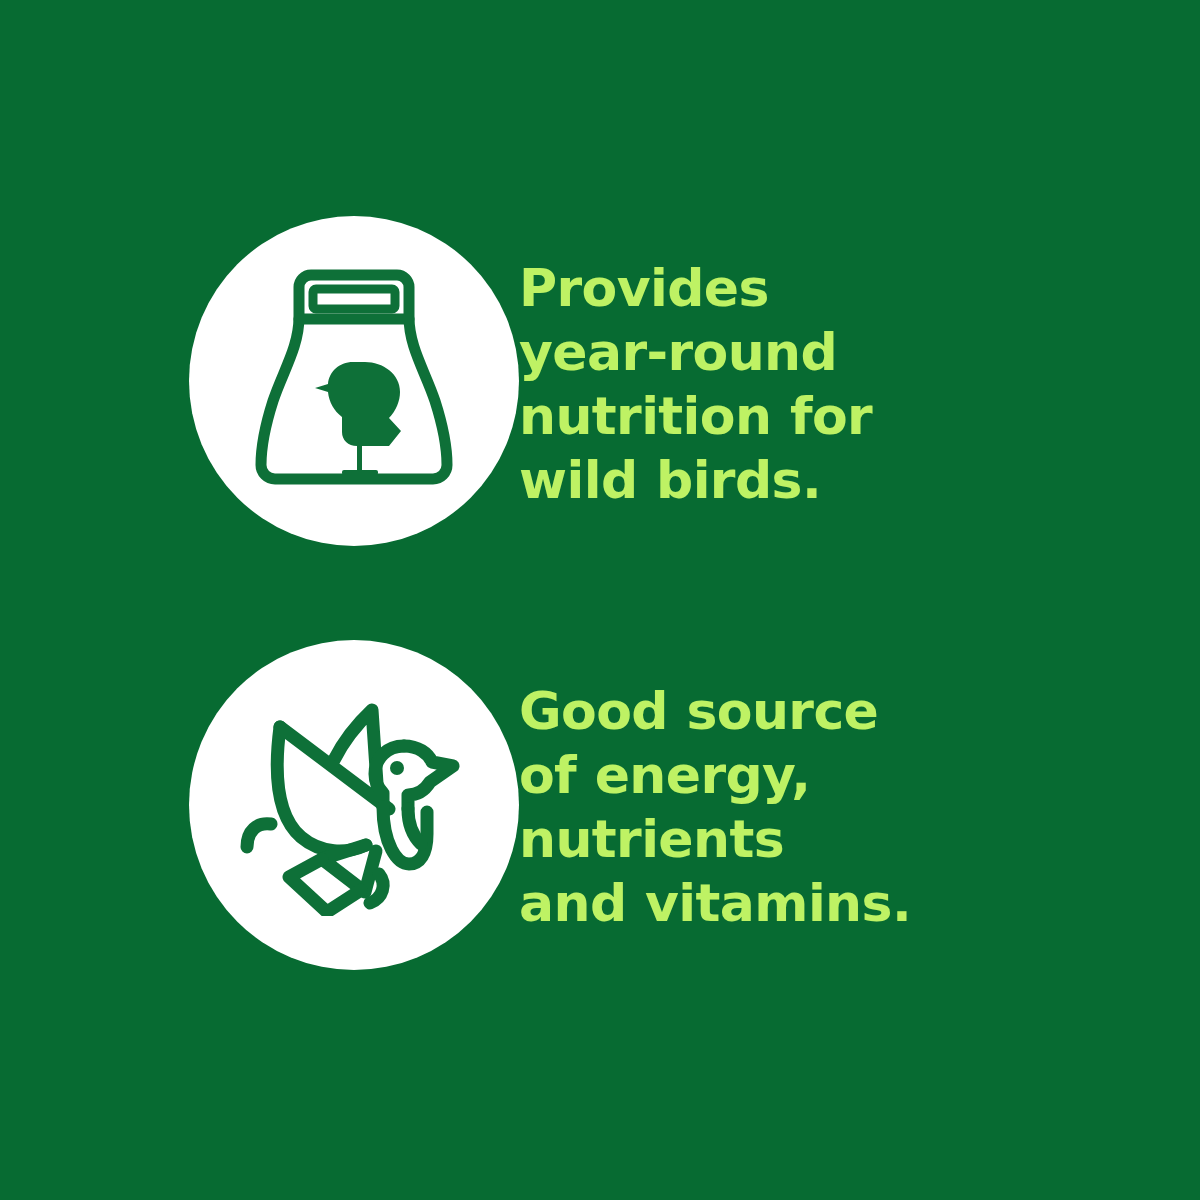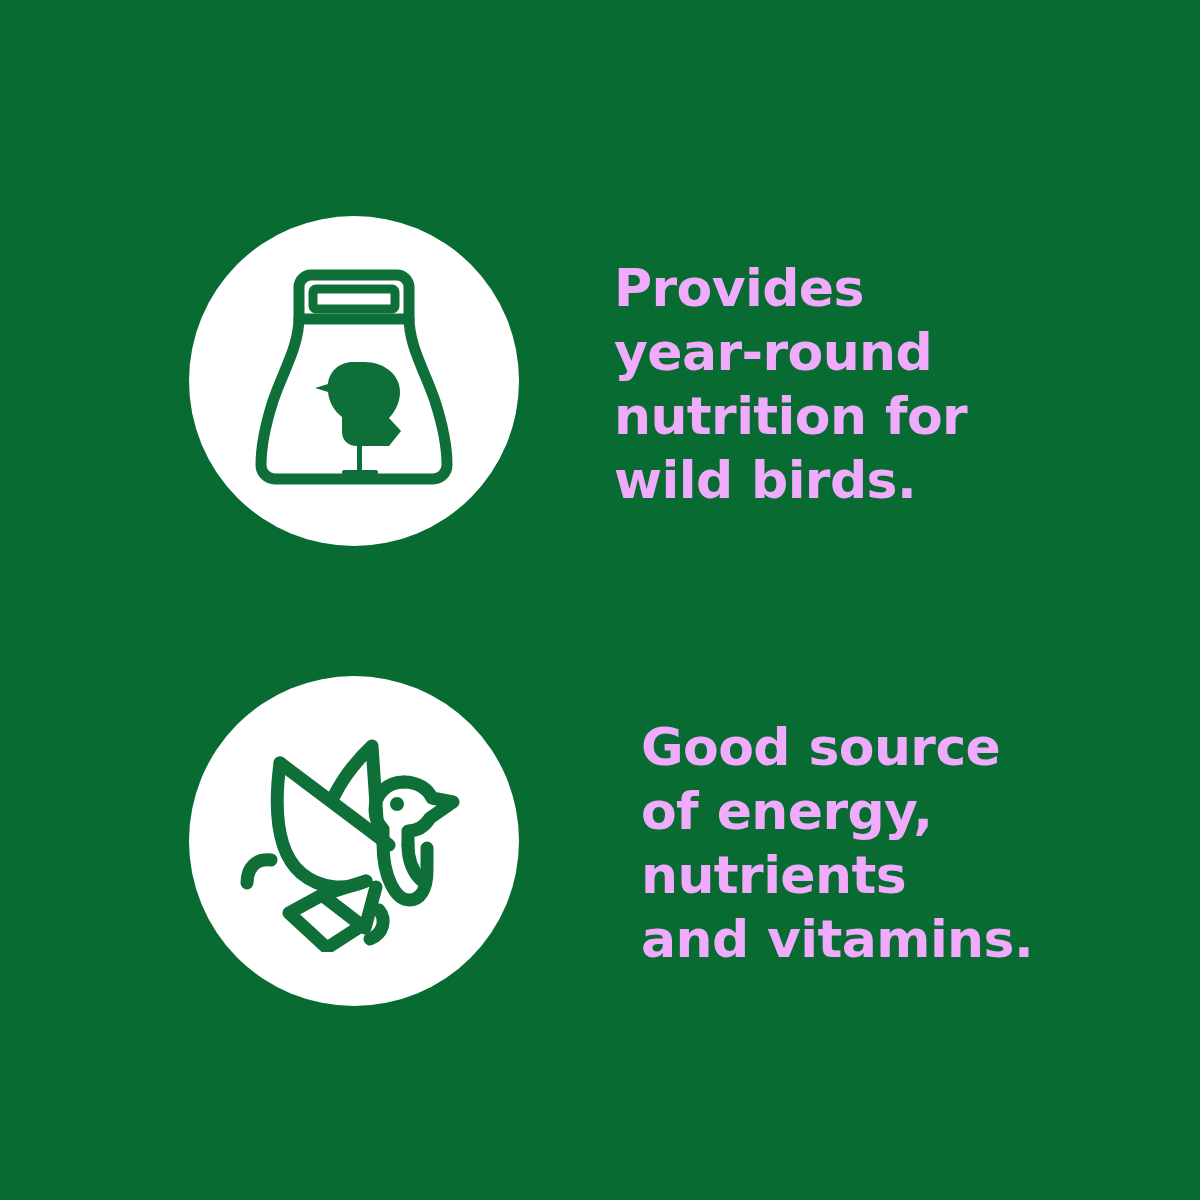--- a/index.html
+++ b/index.html
@@ -25,43 +25,42 @@
     position: absolute;
     display: flex;
     align-items: center;
     left: 0;
     width: 1200px;
   }
 
   
   .benefit-row.row-1 { top: 216px; height: 330px; }
   
-  .benefit-row.row-2 { top: 676px; height: 330px; gap: 27px; }
+  .benefit-row.row-2 { top: 640px; height: 330px; }
 
   .icon-badge {
     position: relative;
     flex: 0 0 auto;
     margin-left: 189px;
     width: 330px;
     height: 330px;
     border-radius: 50%;
     background: #FFFFFF;
     display: flex;
     align-items: center;
     justify-content: center;
   }
 
   .icon-badge svg {
     display: block;
   }
 
   .benefit-text {
     flex: 1 1 auto;
-    margin-left: 95px;
-    color: #f0abfc;
+    color: #bef264;
     font-family: "DejaVu Sans", "Liberation Sans", sans-serif;
     font-weight: bold;
     font-size: 52px;
     line-height: 64px;
     letter-spacing: -0.6px;
     white-space: pre-line;
     word-spacing: 1px;
   }
 
   

